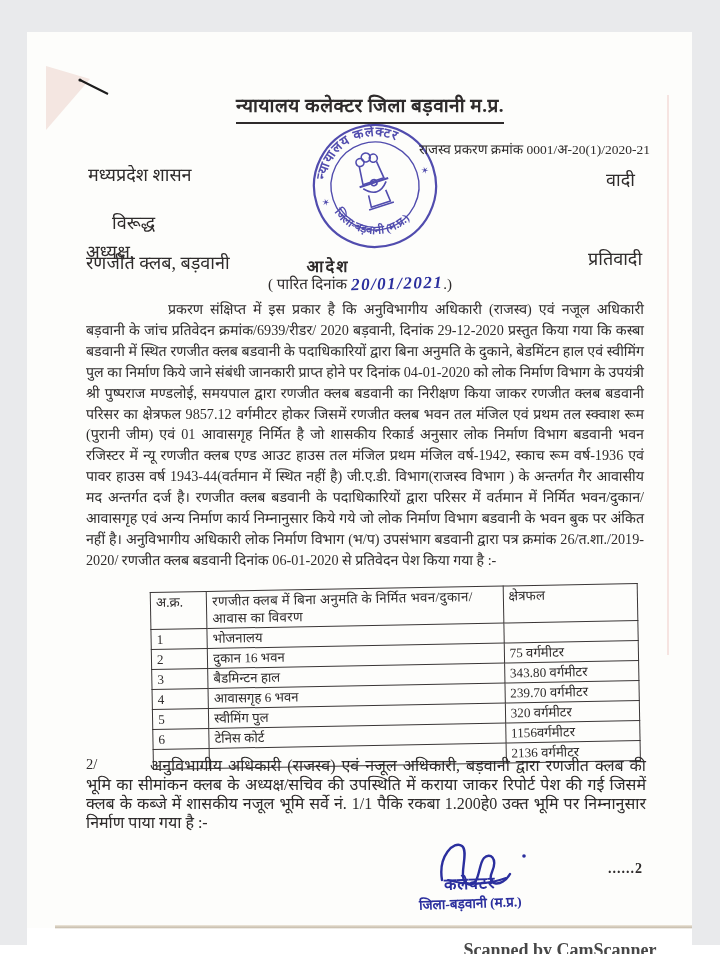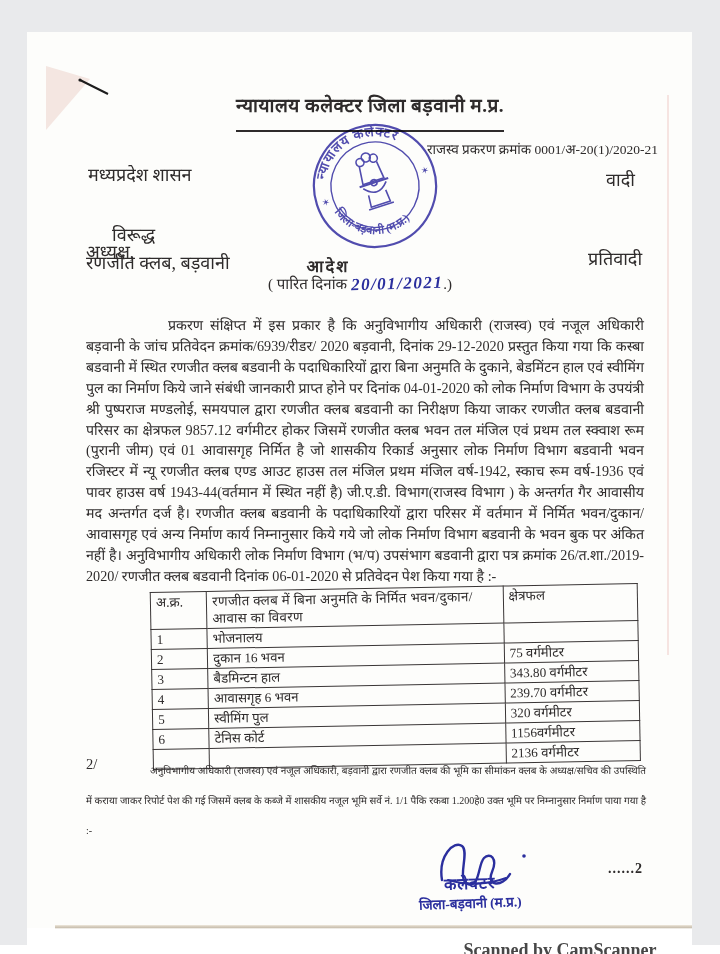--- a/index.html
+++ b/index.html
@@ -14,37 +14,37 @@
   .frame{position:absolute;background:#e9eaec;}
   .page{
     position:absolute;left:27px;top:32px;width:665px;height:896px;
     background:#fdfdfb;
   }
   .abs{position:absolute;}
   .doc-title{
     left:120px;top:92px;width:500px;text-align:center;
     font-size:19px;font-weight:bold;letter-spacing:.5px;
   }
-  .doc-title span{border-bottom:2px solid #2e2b2b;padding-bottom:14px;}
-  .case-no{top:140px;right:62px;font-size:13.5px;}
+  .doc-title span{border-bottom:2px solid #2e2b2b;padding-bottom:6px;}
+  .case-no{top:140px;right:70px;font-size:13.5px;}
   .party{font-size:18px;}
   .order-head{left:0;top:254px;width:656px;text-align:center;font-size:16.5px;font-weight:bold;letter-spacing:2px;}
   .order-date{left:0;top:273px;width:720px;text-align:center;font-size:15px;}
   .hand-date{
     color:#2b2f9e;font-weight:bold;font-style:italic;font-size:17px;
     letter-spacing:1.5px;display:inline-block;transform:rotate(-1.5deg);
   }
   .para1{
     left:86px;top:299px;width:558px;
-    font-size:14.2px;line-height:20.9px;text-align:justify;text-indent:82px;margin-top:16px;
+    font-size:14.2px;line-height:20.9px;text-align:justify;text-indent:82px;
   }
   .para2-num{left:86px;top:756px;font-size:14.5px;}
   .para2{
     left:86px;top:756px;width:560px;
-    font-size:10px;line-height:30px;text-align:justify;text-indent:64px;
+    font-size:16px;line-height:19px;text-align:justify;text-indent:64px;
   }
   table.area-table{
     position:absolute;left:153px;top:592px;width:488px;
     border-collapse:collapse;font-size:13.2px;
     transform:rotate(-1.05deg);transform-origin:left bottom;
   }
   table.area-table td,table.area-table th{
     border:1.4px solid #3a3636;padding:1px 5px;vertical-align:top;
     font-weight:normal;text-align:left;line-height:17px;
   }
@@ -126,21 +126,21 @@
     </text>
     <text x="9" y="69" font-size="10" fill="#423daa" stroke="none">✶</text>
     <text x="113" y="69" font-size="10" fill="#423daa" stroke="none">✶</text>
   </g>
 </svg>
 
 <div class="abs case-no">राजस्व प्रकरण क्रमांक 0001/अ-20(1)/2020-21</div>
 
 <div class="abs party" style="left:88px;top:162px;">मध्यप्रदेश शासन</div>
 <div class="abs party" style="left:606px;top:167px;text-align:right;">वादी</div>
-<div class="abs party" style="left:112px;top:222px;">विरूद्ध</div>
+<div class="abs party" style="left:112px;top:210px;">विरूद्ध</div>
 <div class="abs party" style="left:86px;top:231px;margin-top:8px;">अध्यक्ष,</div>
 <div class="abs party" style="left:86px;top:250px;">रणजीत क्लब, बड़वानी</div>
 <div class="abs party" style="left:588px;top:246px;">प्रतिवादी</div>
 
 <div class="abs order-head">आदेश</div>
 <div class="abs order-date">
   <span>( पारित दिनांक</span>
   <span class="hand-date">20/01/2021</span><span>.)</span>
 </div>
 

